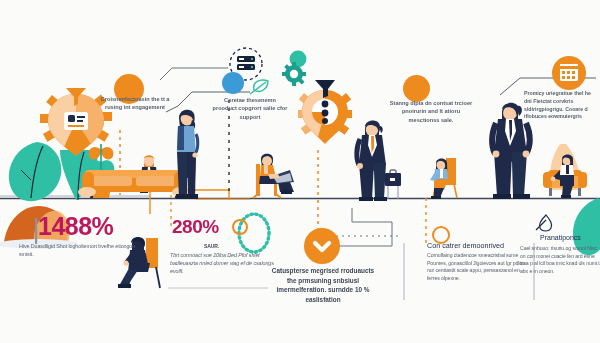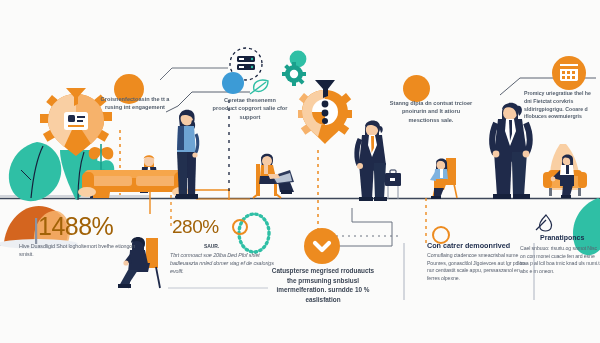--- a/index.html
+++ b/index.html
@@ -11,25 +11,25 @@
   }
   #stage{position:absolute;inset:0;width:600px;height:343px;}
   .abs{position:absolute;}
   .blur-txt{
     color:#5a6270;
     filter:blur(0.35px);
     letter-spacing:-0.1px;
     line-height:1.45;
   }
   .head-txt{
-    color:#1b2a4a;font-weight:bold;
+    color:#1b2a4a;font-weight:normal;
     filter:blur(0.3px);
   }
   .stat{
-    color:#a16207;font-weight:normal;
+    color:#be185d;font-weight:bold;
     letter-spacing:-0.5px;
     filter:blur(0.25px);
   }
   .callout{
     color:#55606e;
     filter:blur(0.4px);
     line-height:1.5;
     font-weight:600;
   }
   .ring{border-radius:50%;box-sizing:border-box;}

